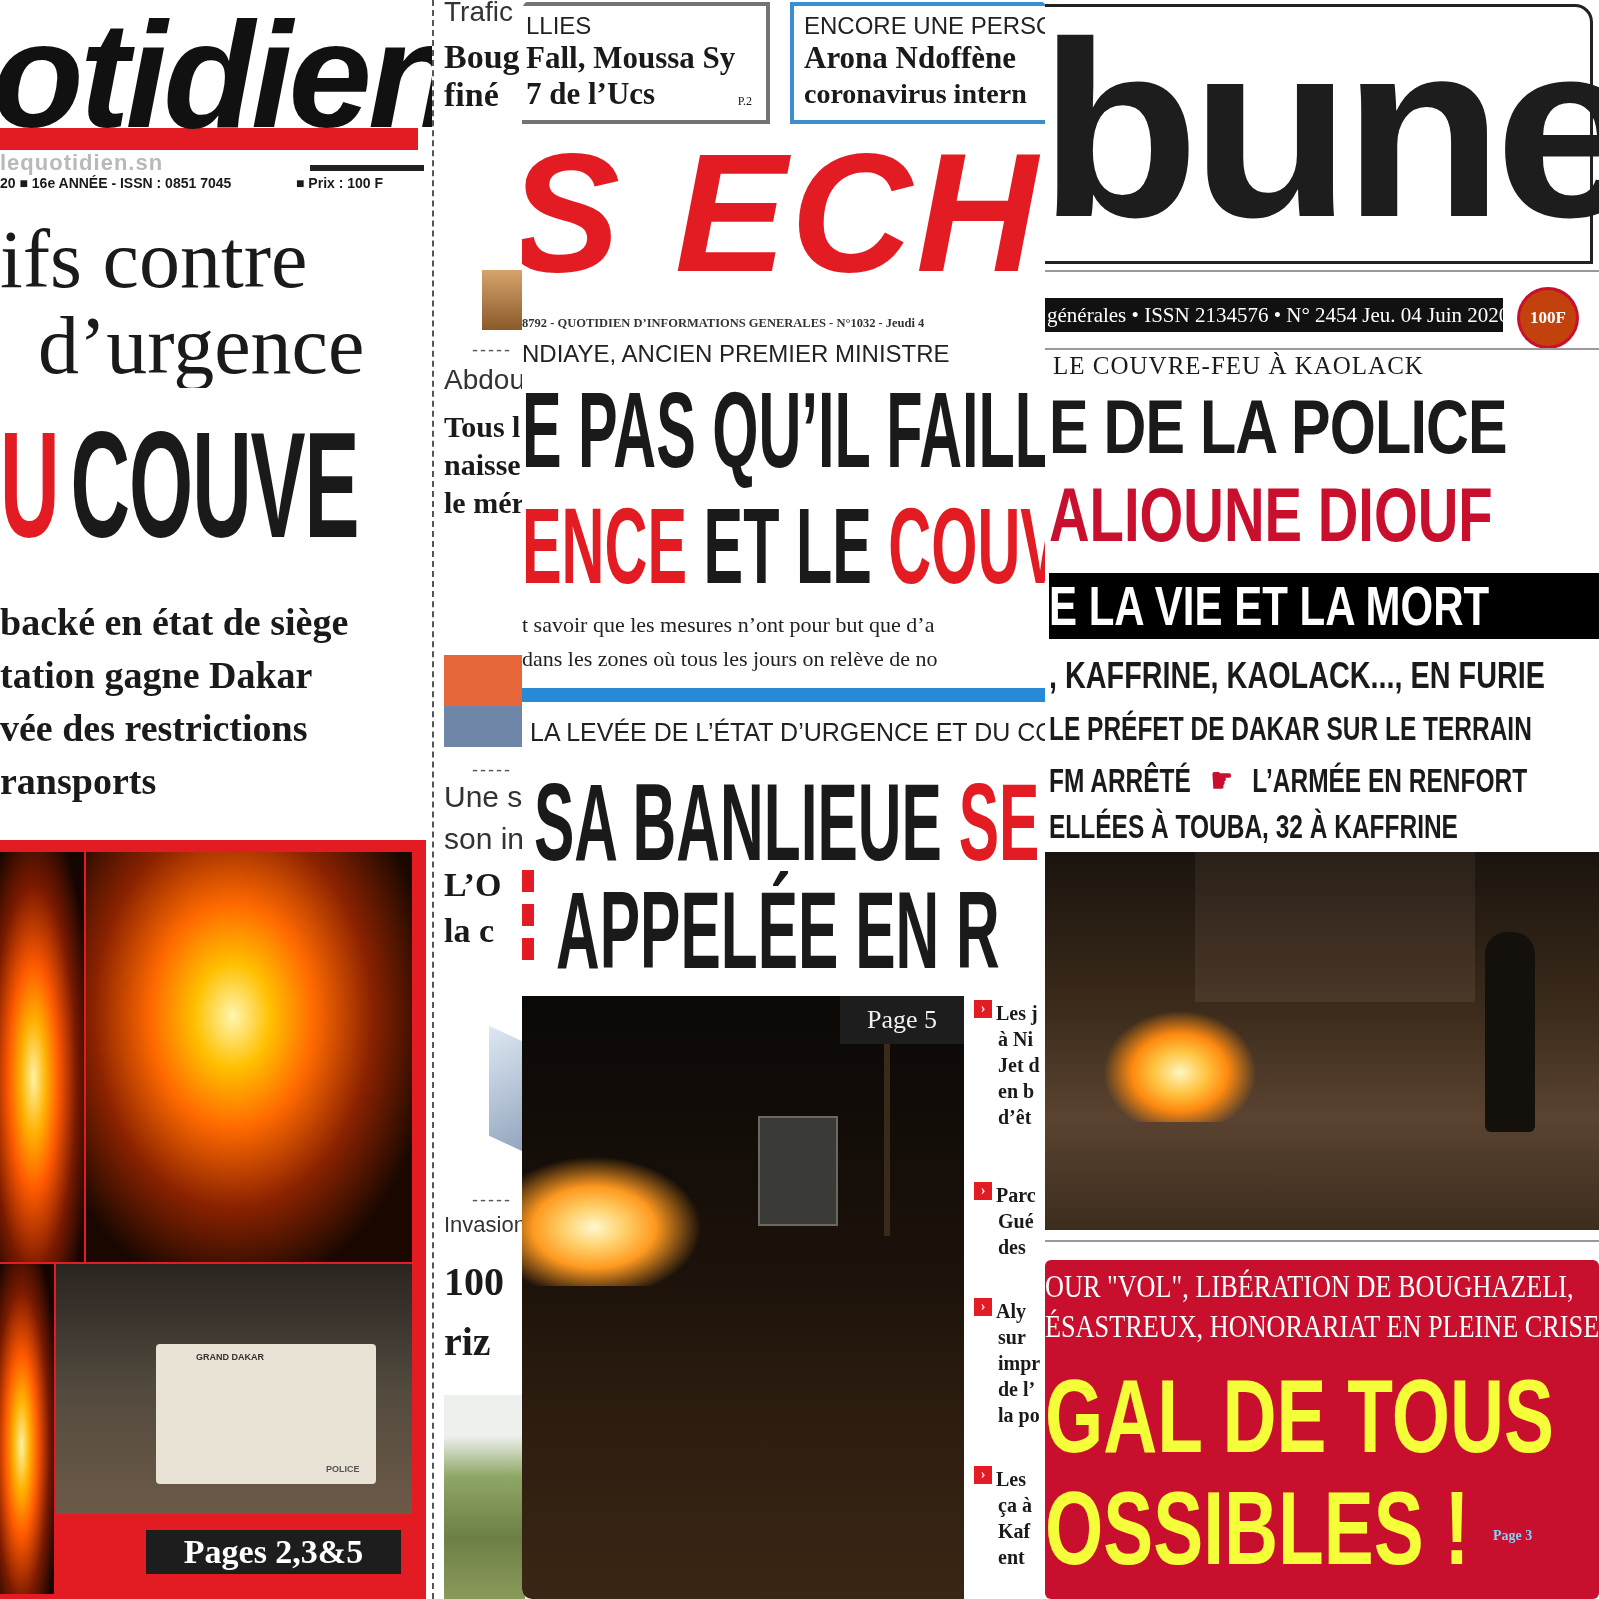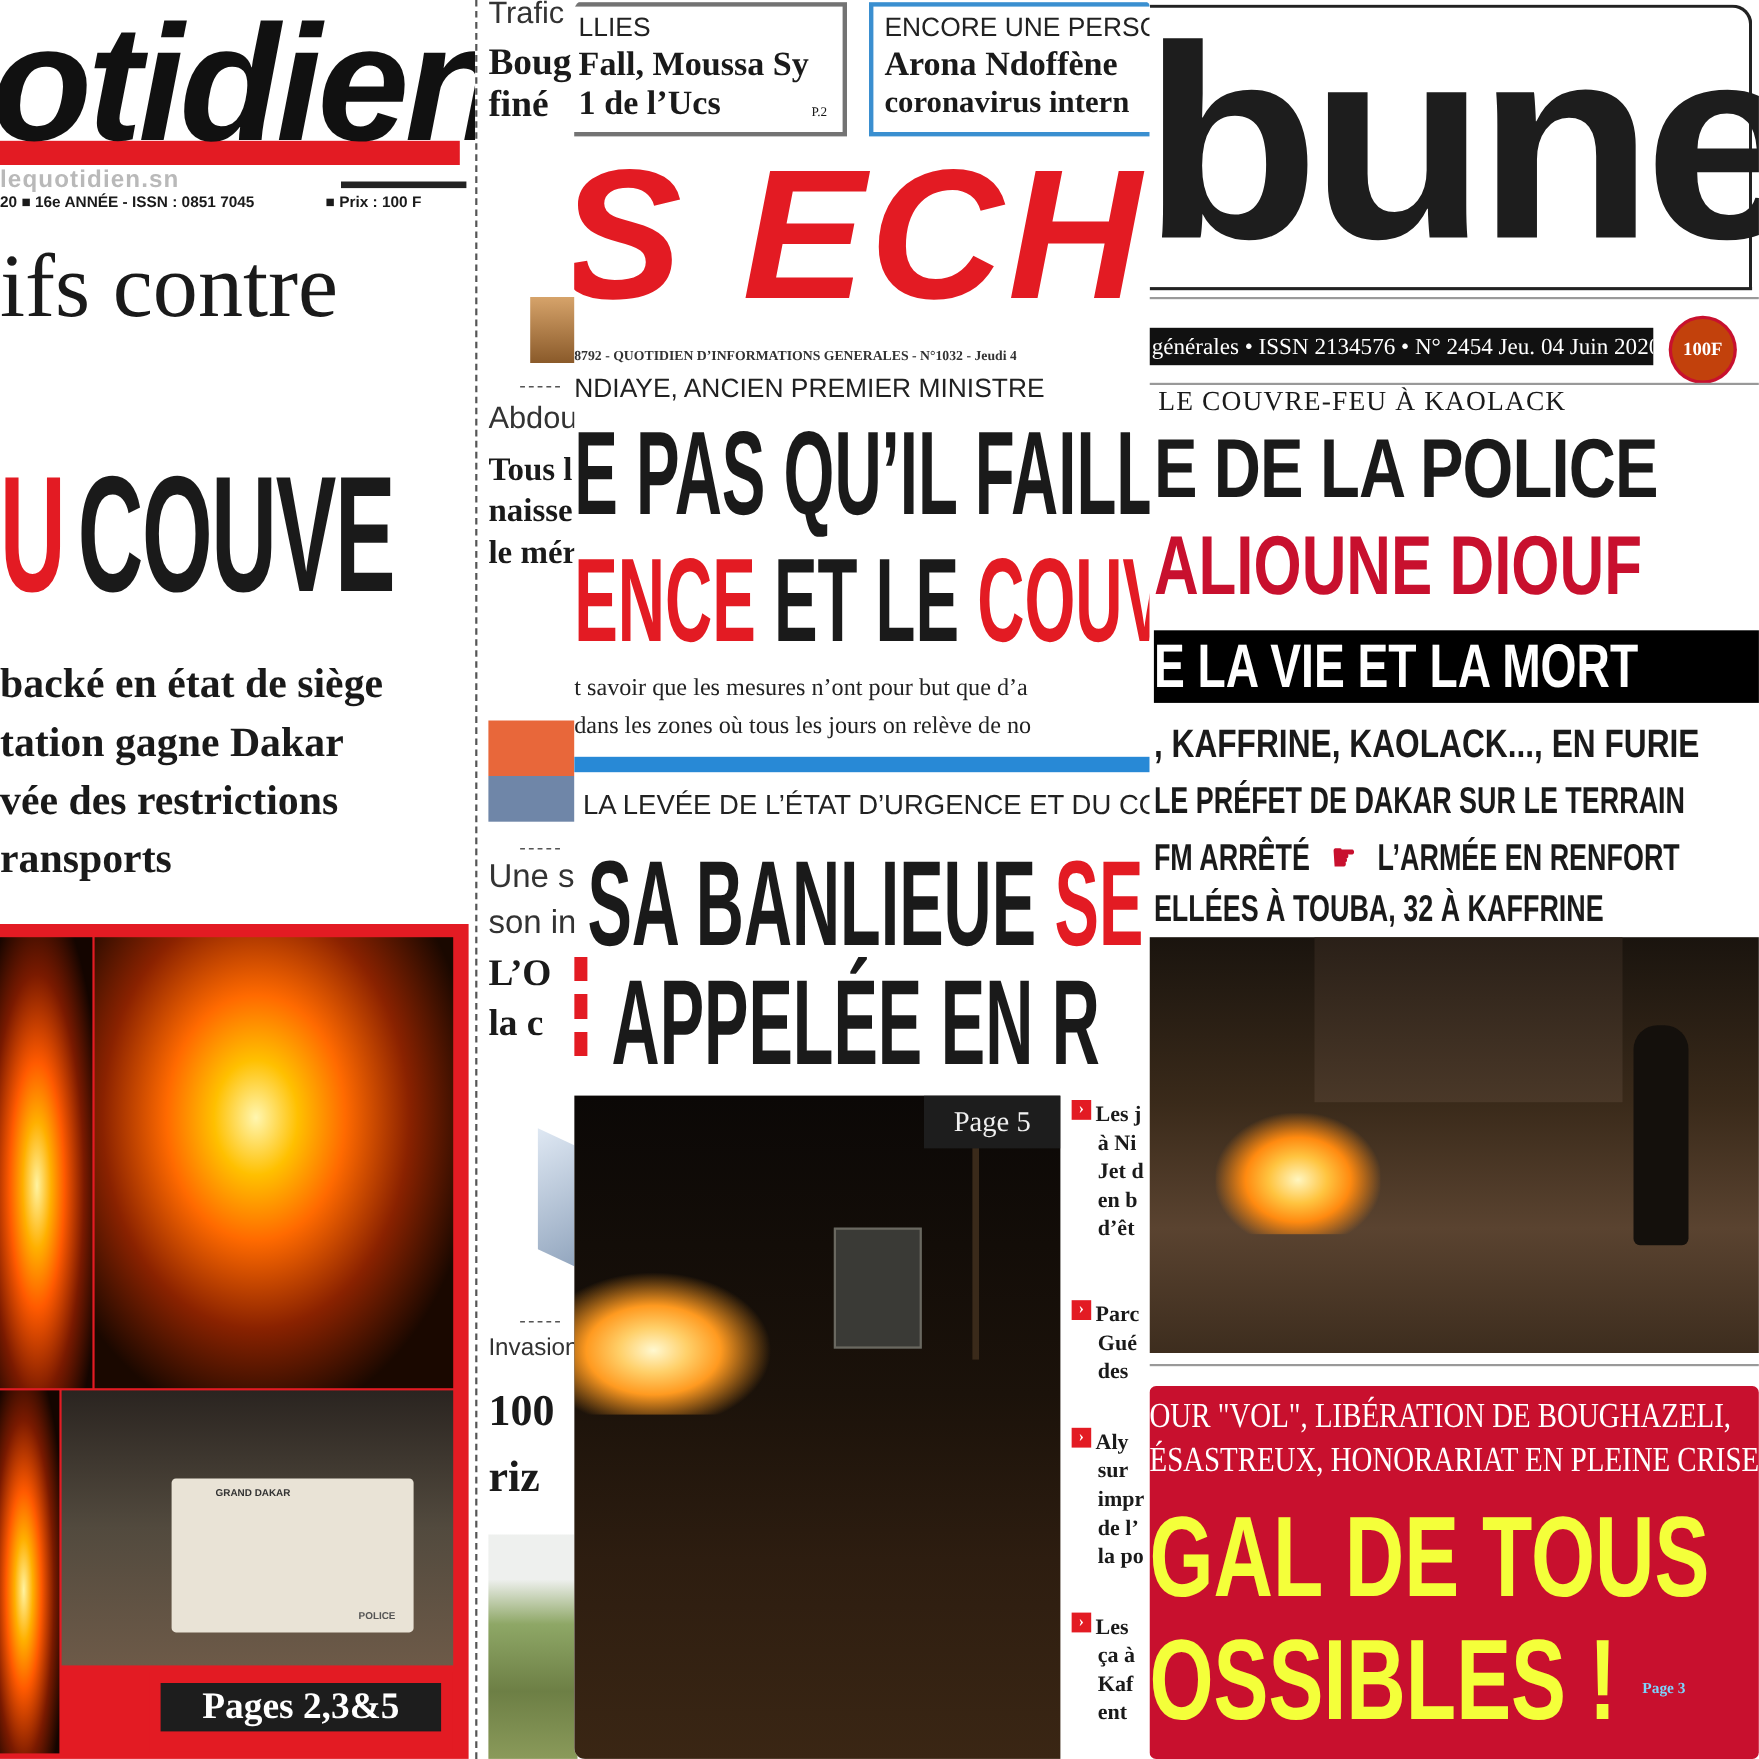--- a/index.html
+++ b/index.html
@@ -25,20 +25,21 @@
 
 <div id="p1" class="page">
   <div class="abs" style="left:0;top:128px;width:418px;height:22px;background:#e31b23"></div>
   <div class="abs" style="left:-8px;top:-10px;font-size:150px;font-weight:bold;font-style:italic;letter-spacing:-4px;line-height:170px;color:#111">otidien</div>
   <div class="abs" style="left:0;top:150px;font-size:22px;font-weight:bold;color:#b9b9b9;letter-spacing:1px">lequotidien.sn</div>
   <div class="abs" style="left:310px;top:165px;width:114px;height:6px;background:#222"></div>
   <div class="abs" style="left:0;top:175px;font-size:14px;font-weight:bold">20 ■ 16e ANNÉE - ISSN : 0851 7045</div>
   <div class="abs" style="left:296px;top:175px;font-size:14px;font-weight:bold">■ Prix : 100 F</div>
 
   <div class="abs serif" style="left:0;top:218px;font-size:82px;line-height:84px">ifs contre</div>
+  <div class="abs serif" style="left:38px;top:304px;font-size:82px;line-height:84px">d’urgence</div>
 
   <div class="abs cond" style="left:0;top:400px;font-size:150px;line-height:170px;transform:scaleX(0.55);letter-spacing:-2px">
     <span class="red">U</span><span style="margin-left:22px">COUVE</span>
   </div>
 
   <div class="abs serif" style="left:0;top:596px;font-size:38px;font-weight:bold;line-height:53px">
     <div>backé en état de siège</div>
     <div>tation gagne Dakar</div>
     <div>vée des restrictions</div>
     <div>ransports</div>
@@ -88,21 +89,21 @@
     <div>100</div>
     <div>riz</div>
   </div>
   <div class="photo" style="left:10px;top:1395px;width:85px;height:204px;background:linear-gradient(#eef0ee 20%,#8ea766 40%,#6d7f45 70%,#8a9a5a)"></div>
 </div>
 
 <div id="p3" class="page">
   <div class="abs" style="left:-10px;top:2px;width:258px;height:122px;border:4px solid #737373;padding:6px 10px">
     <div style="font-size:24px;color:#222">LLIES</div>
     <div class="serif" style="font-size:31px;font-weight:bold;line-height:36px">Fall, Moussa Sy</div>
-    <div class="serif" style="font-size:31px;font-weight:bold;line-height:36px">1 de l’Ucs</div>
+    <div class="serif" style="font-size:31px;font-weight:bold;line-height:36px">7 de l’Ucs</div>
     <div class="abs serif" style="right:14px;top:88px;font-size:12px">P.2</div>
   </div>
   <div class="abs" style="left:268px;top:2px;width:270px;height:122px;border:4px solid #3a8fd0;padding:6px 10px">
     <div style="font-size:24px;color:#222">ENCORE UNE PERSON</div>
     <div class="serif" style="font-size:31px;font-weight:bold;line-height:36px">Arona Ndoffène</div>
     <div class="serif" style="font-size:28px;font-weight:bold;line-height:36px">coronavirus intern</div>
   </div>
 
   <div class="abs" style="left:-14px;top:118px;font-size:168px;font-weight:bold;font-style:italic;color:#e31b23;line-height:190px;letter-spacing:4px">S ECHO</div>
   <div class="abs serif" style="left:0;top:316px;font-size:12.5px;font-weight:bold;color:#333">8792 - QUOTIDIEN D’INFORMATIONS GENERALES - N°1032 - Jeudi 4</div>

